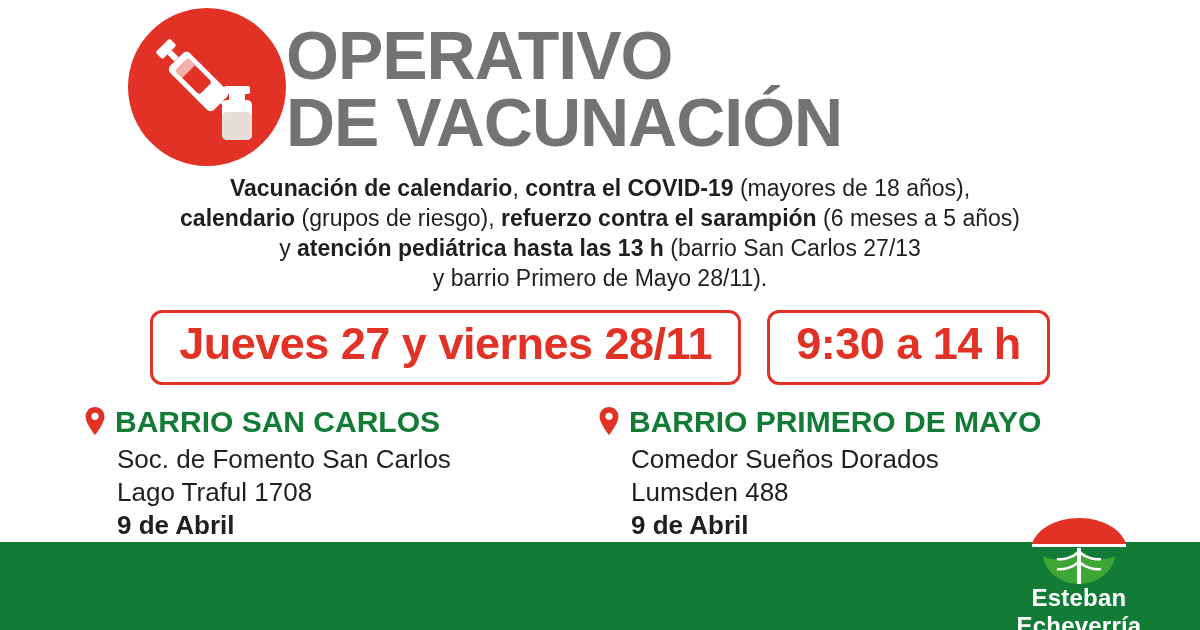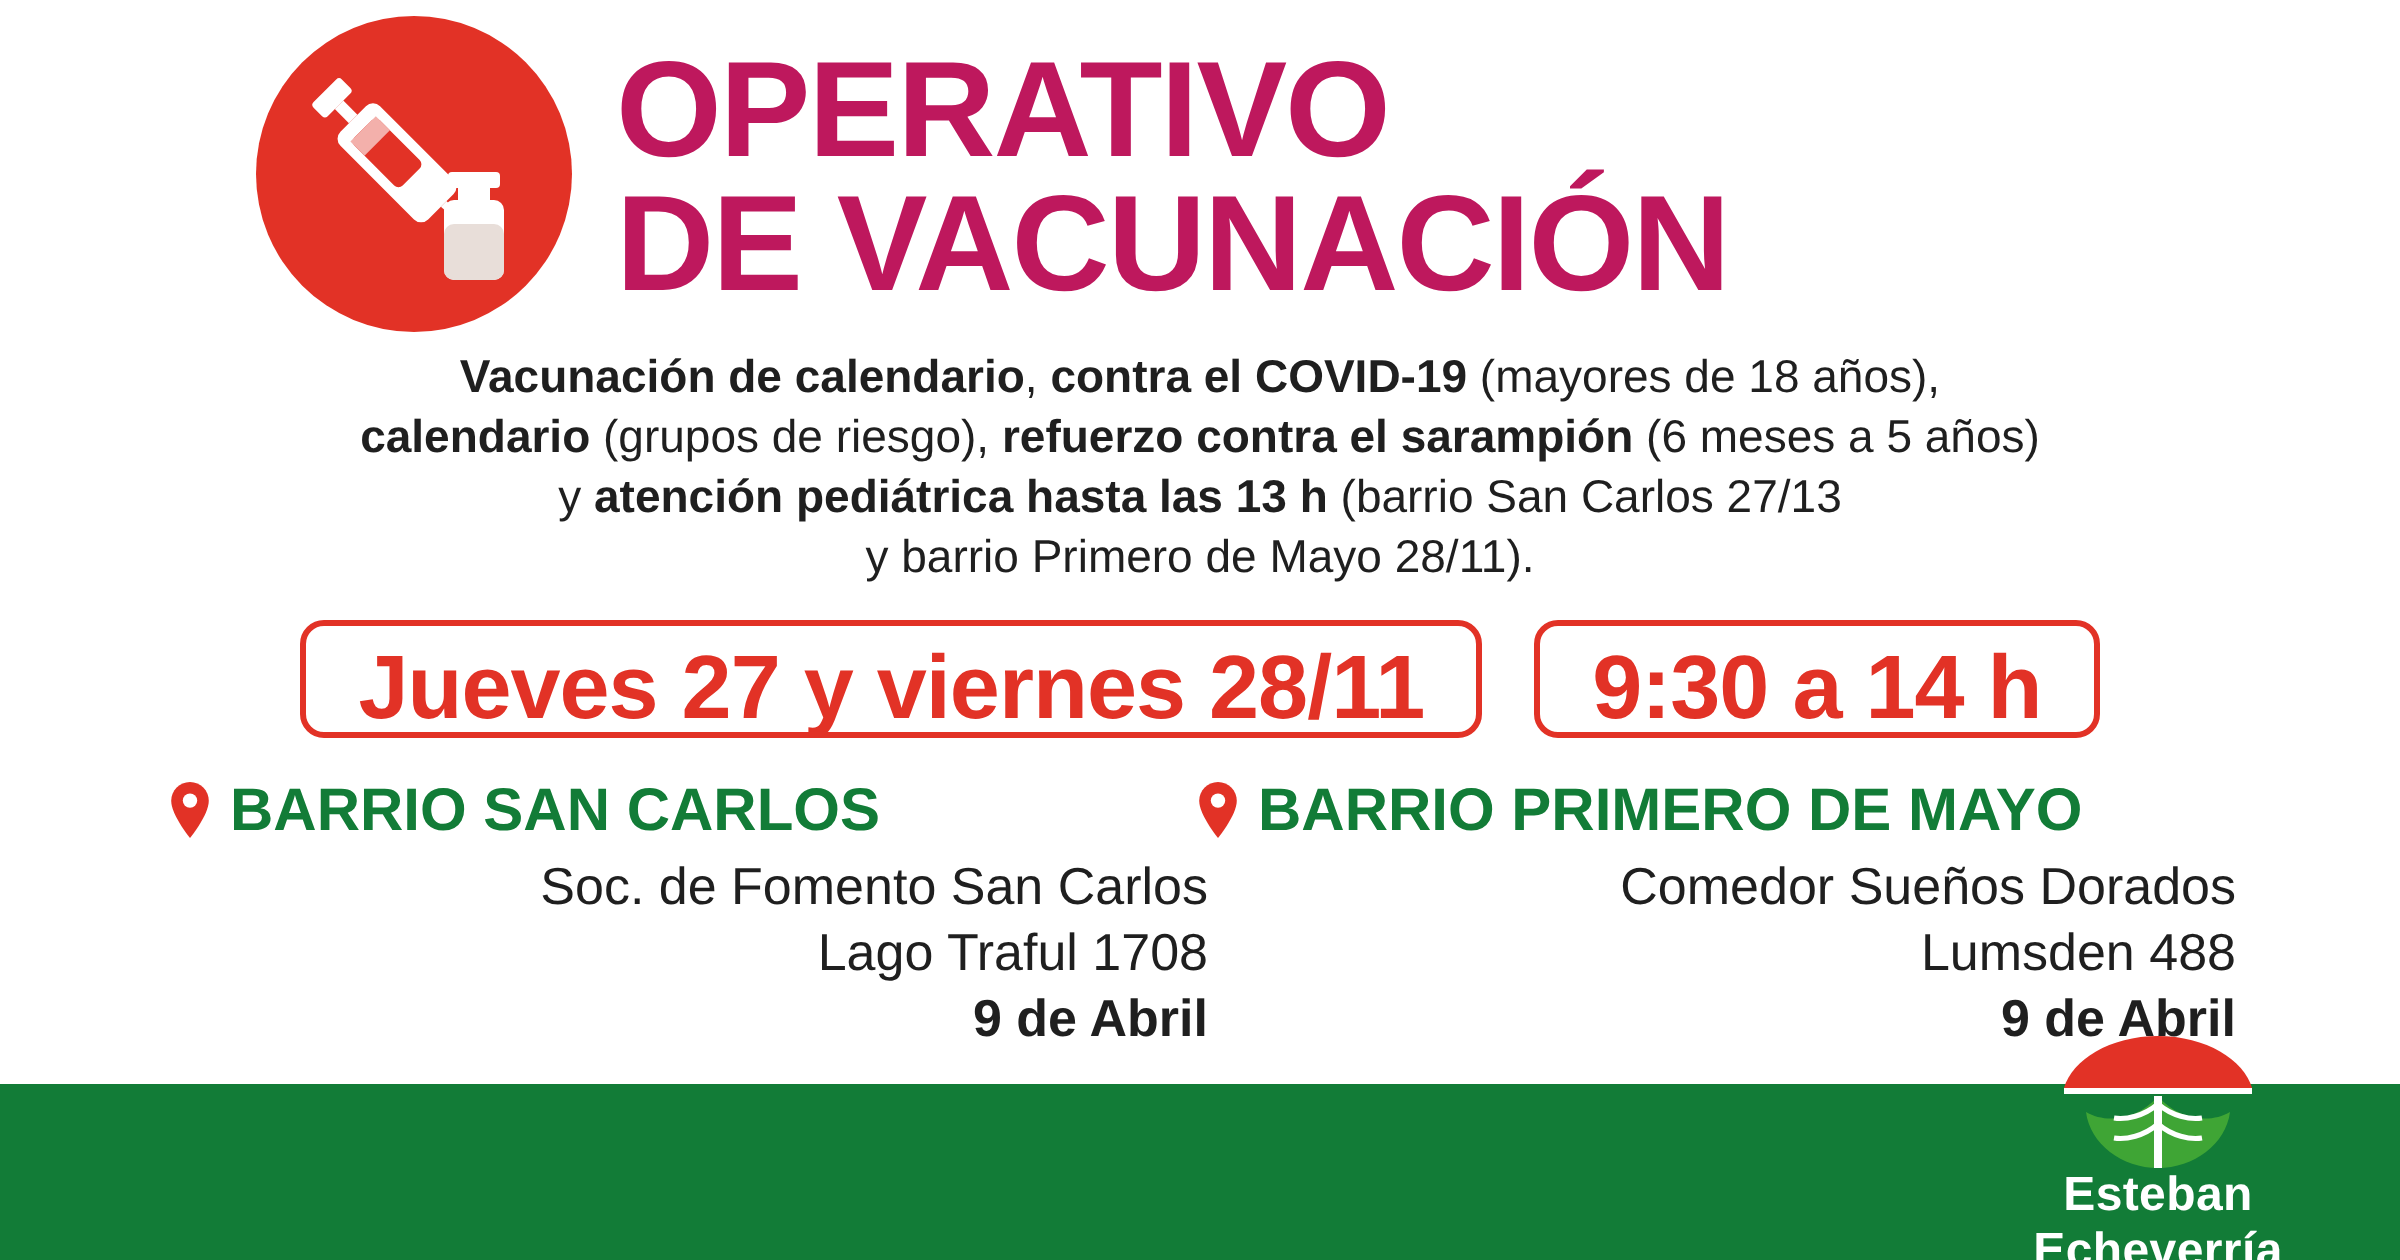--- a/index.html
+++ b/index.html
@@ -20,22 +20,21 @@
     box-sizing:border-box;
   }
   .badge{
     width:158px;height:158px;border-radius:50%;
     background:#e23226;
     position:relative;flex:0 0 158px;
     margin-top:-4px;
   }
   .badge svg{position:absolute;left:0;top:0;}
   .title{
-    margin-left:22px;
-    color:#be185d;
+    color:#737373;
     font-weight:bold;
     font-size:68px;
     line-height:0.98;
     letter-spacing:-1px;
     font-family:"Liberation Sans", sans-serif;
   }
   .title .l2{display:block;}
 
   
   .subtitle{
@@ -54,33 +53,33 @@
     justify-content:center;
     gap:26px;
     margin-top:16px;
   }
   .box{
     border:3px solid #e23226;
     border-radius:12px;
     color:#e23226;
     font-weight:bold;
     font-size:45px;
-    padding:8px 26px 0 26px;
+    padding:8px 26px 16px 26px;
     line-height:1;
     white-space:nowrap;
     letter-spacing:-0.5px;
   }
 
   
   .locations{
     display:flex;
     margin-top:22px;
     padding-left:84px;
   }
-  .loc{width:520px;text-align:right;}
+  .loc{width:520px;}
   .loc:nth-child(2){margin-left:-6px;}
   .loc-head{
     display:flex;align-items:center;gap:9px;
     color:#127c37;font-weight:bold;font-size:30px;
     line-height:1;
   }
   .pin{flex:0 0 22px;height:30px;position:relative;top:-1px;}
   .loc-line{
     color:#1f1f1f;
     font-size:26px;

